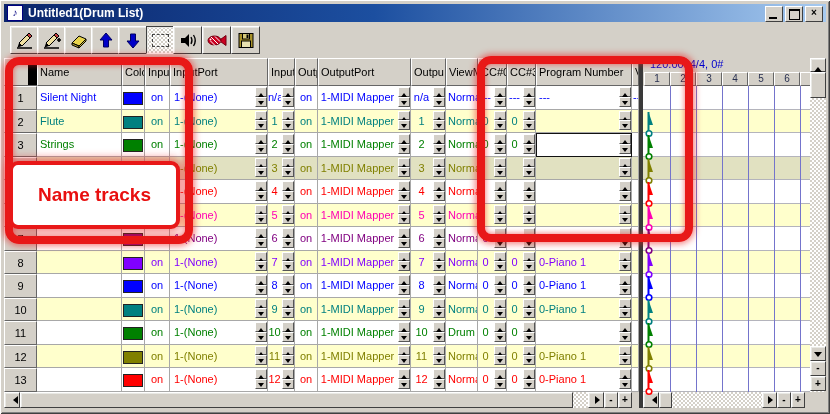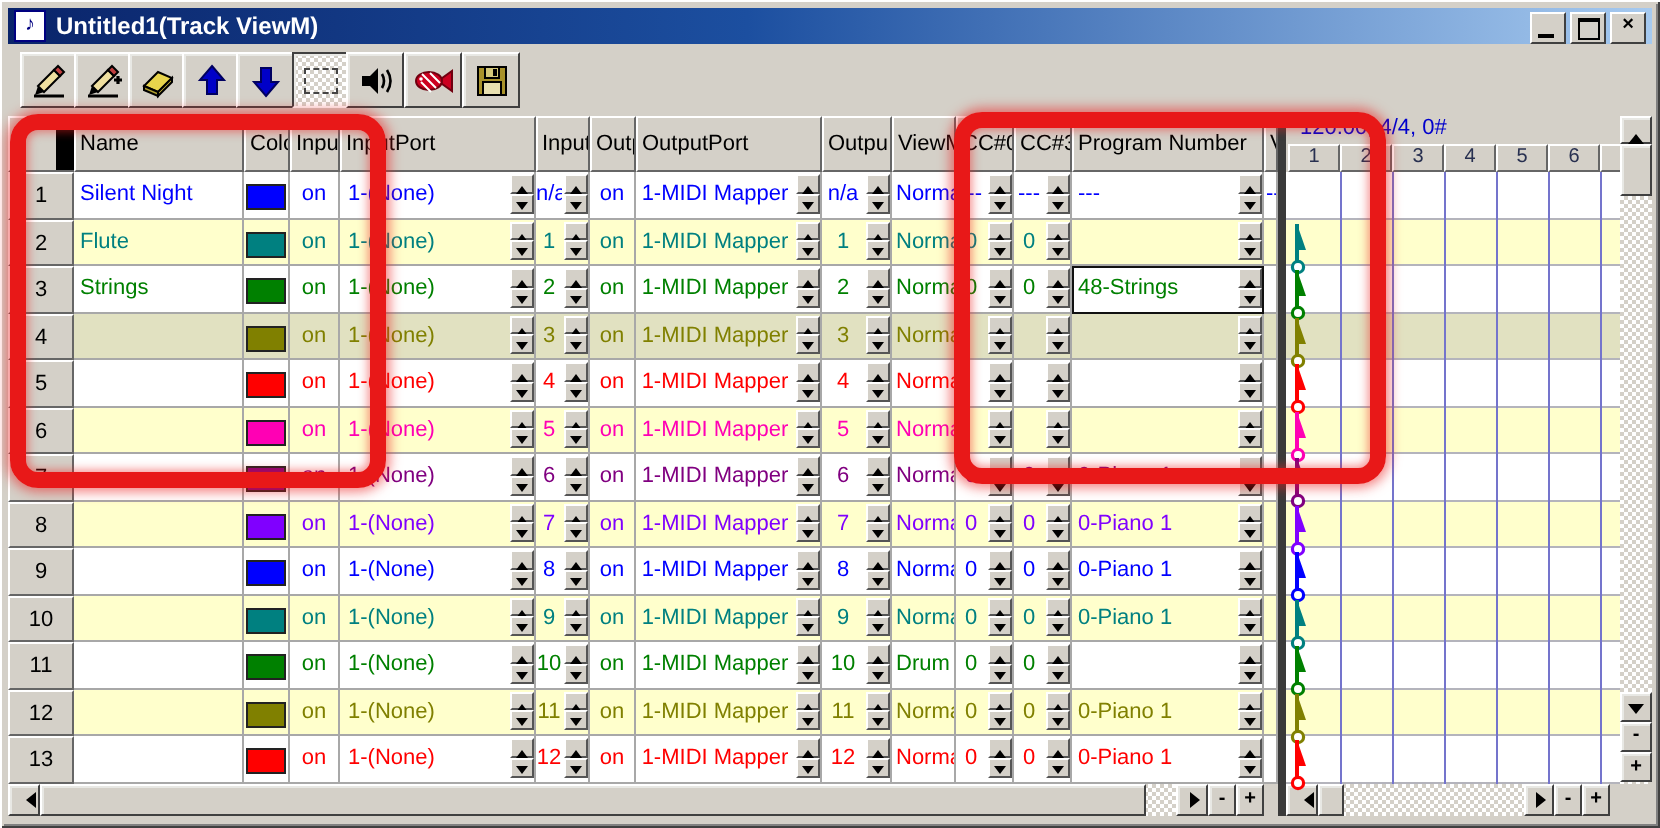--- a/index.html
+++ b/index.html
@@ -58,21 +58,21 @@
   .divider{position:absolute;left:639px;top:56px;width:4px;height:352px;background:#3a3a3a;}
   svg{display:block;}
 </style>
 </head>
 <body>
 
 <div id="win">
 
   <div class="titlebar">
     <div class="title-icon">♪</div>
-    <div class="title-text">Untitled1(Track ViewM)</div>
+    <div class="title-text">Untitled1(Drum List)</div>
     <div class="winbtns">
       <div class="wbtn">
           <span class="minbar"></span>
         </div>
       <div class="wbtn">
           <span class="maxbox"></span>
         </div>
       <div class="wbtn">×</div>
     </div>
   </div>
@@ -413,21 +413,20 @@
         <span class="spin">
           <span class="sb">
             <i class="u"></i>
           </span>
           <span class="sb">
             <i class="d"></i>
           </span>
         </span>
       </div>
       <div class="cell focus" style="left: 536px; top: 133px; width: 96px; height: 23.5px; background: rgb(255, 255, 255); color: rgb(0, 128, 0); text-align: left;">
-        <span class="celltxt" style="width: 79px; text-align: left; padding-left: 3px;">48-Strings</span>
         <span class="spin">
           <span class="sb">
             <i class="u"></i>
           </span>
           <span class="sb">
             <i class="d"></i>
           </span>
         </span>
       </div>
       <div class="cell" style="left: 632px; top: 133px; width: 7px; height: 23.5px; background: rgb(255, 255, 255); color: rgb(0, 128, 0); text-align: left; padding-left: 1px;"></div>
@@ -1431,14 +1430,17 @@
       <div class="sbtn" style="left: 777px; top: 392px; width: 14px; height: 16px; line-height: 13px;">-</div>
       <div class="sbtn" style="left: 791px; top: 392px; width: 14px; height: 16px; line-height: 14px;">+</div>
     </div>
 
   <div class="divider"></div>
 
   <div class="tempomark"></div>
   <div class="tempobar">120.00, 4/4, 0#</div>
 
   <div class="ann-outline" style="left:5px;top:57px;width:172px;height:171px;"></div>
+  <div class="ann-label" style="left:9px;top:161px;width:163px;height:60px;">
+    <span>Name tracks</span>
+  </div>
   <div class="ann-outline" style="left:477px;top:56px;width:200px;height:170px;"></div>
 </div>
 
 </body></html>

